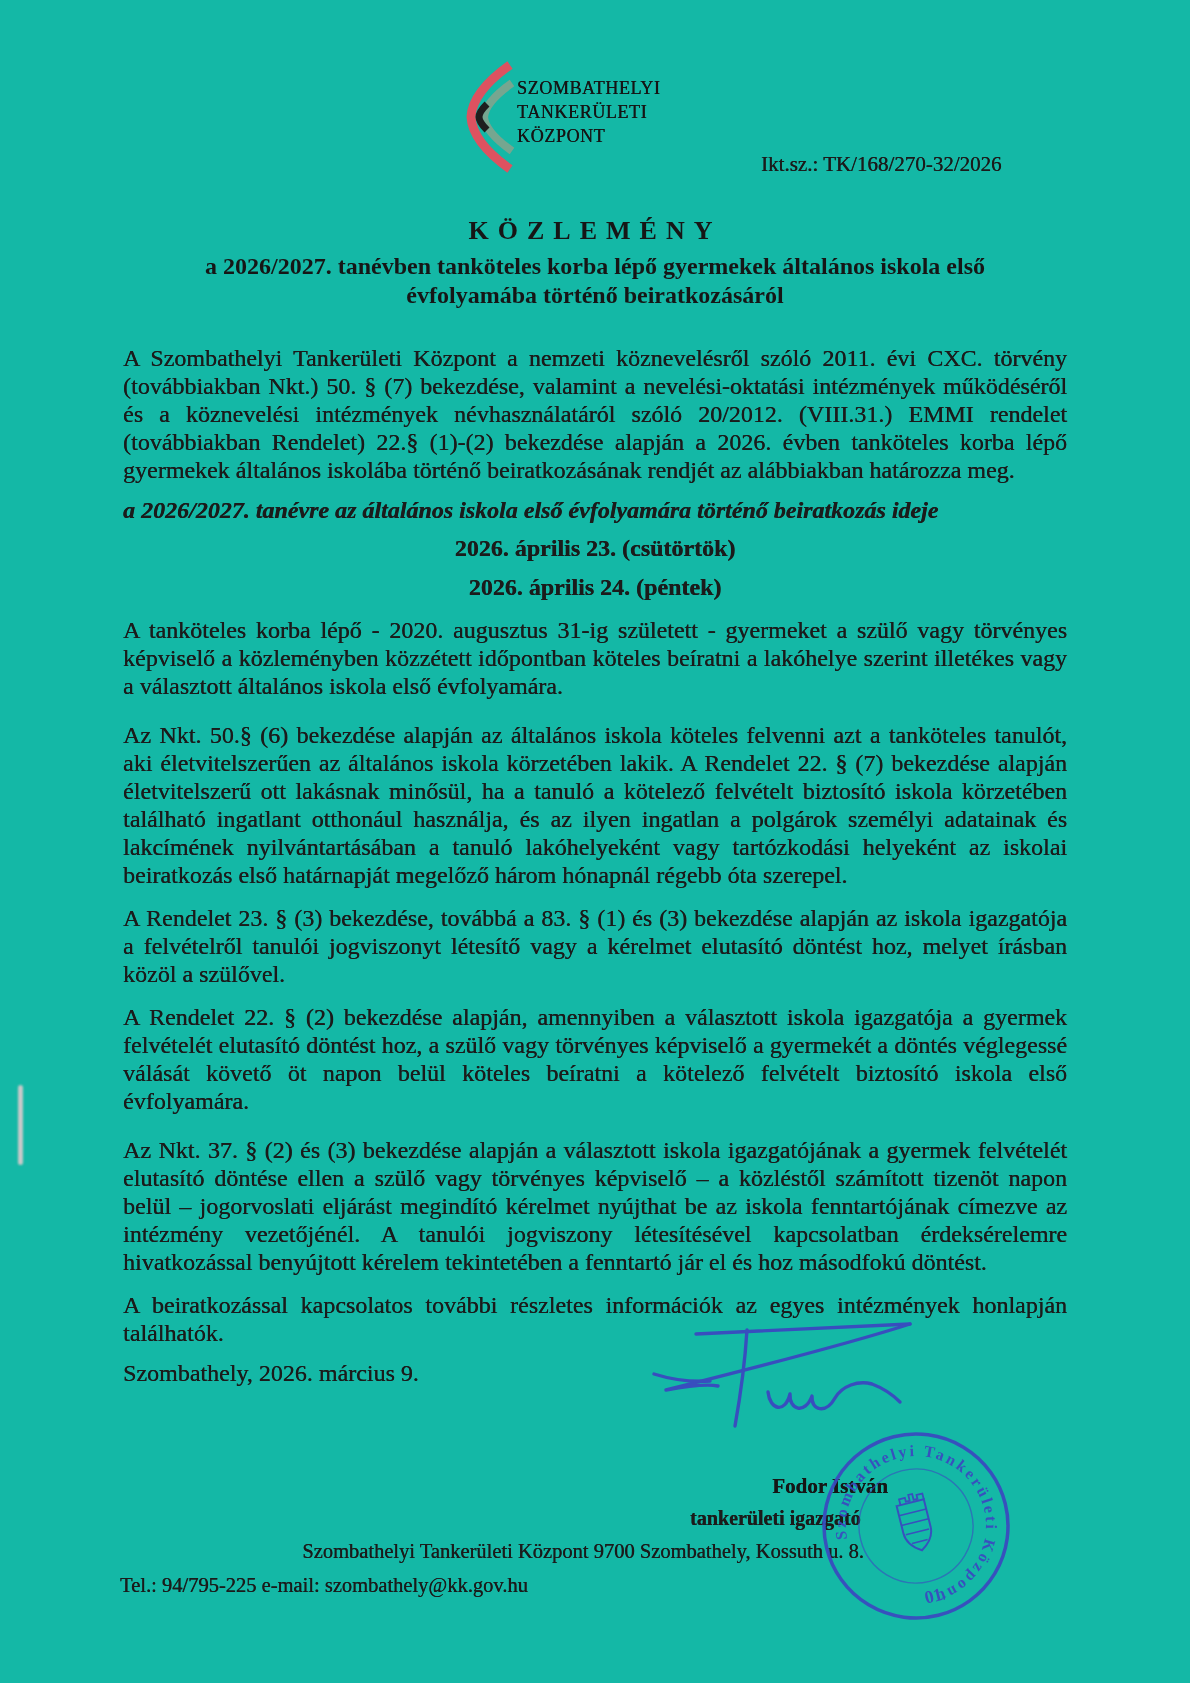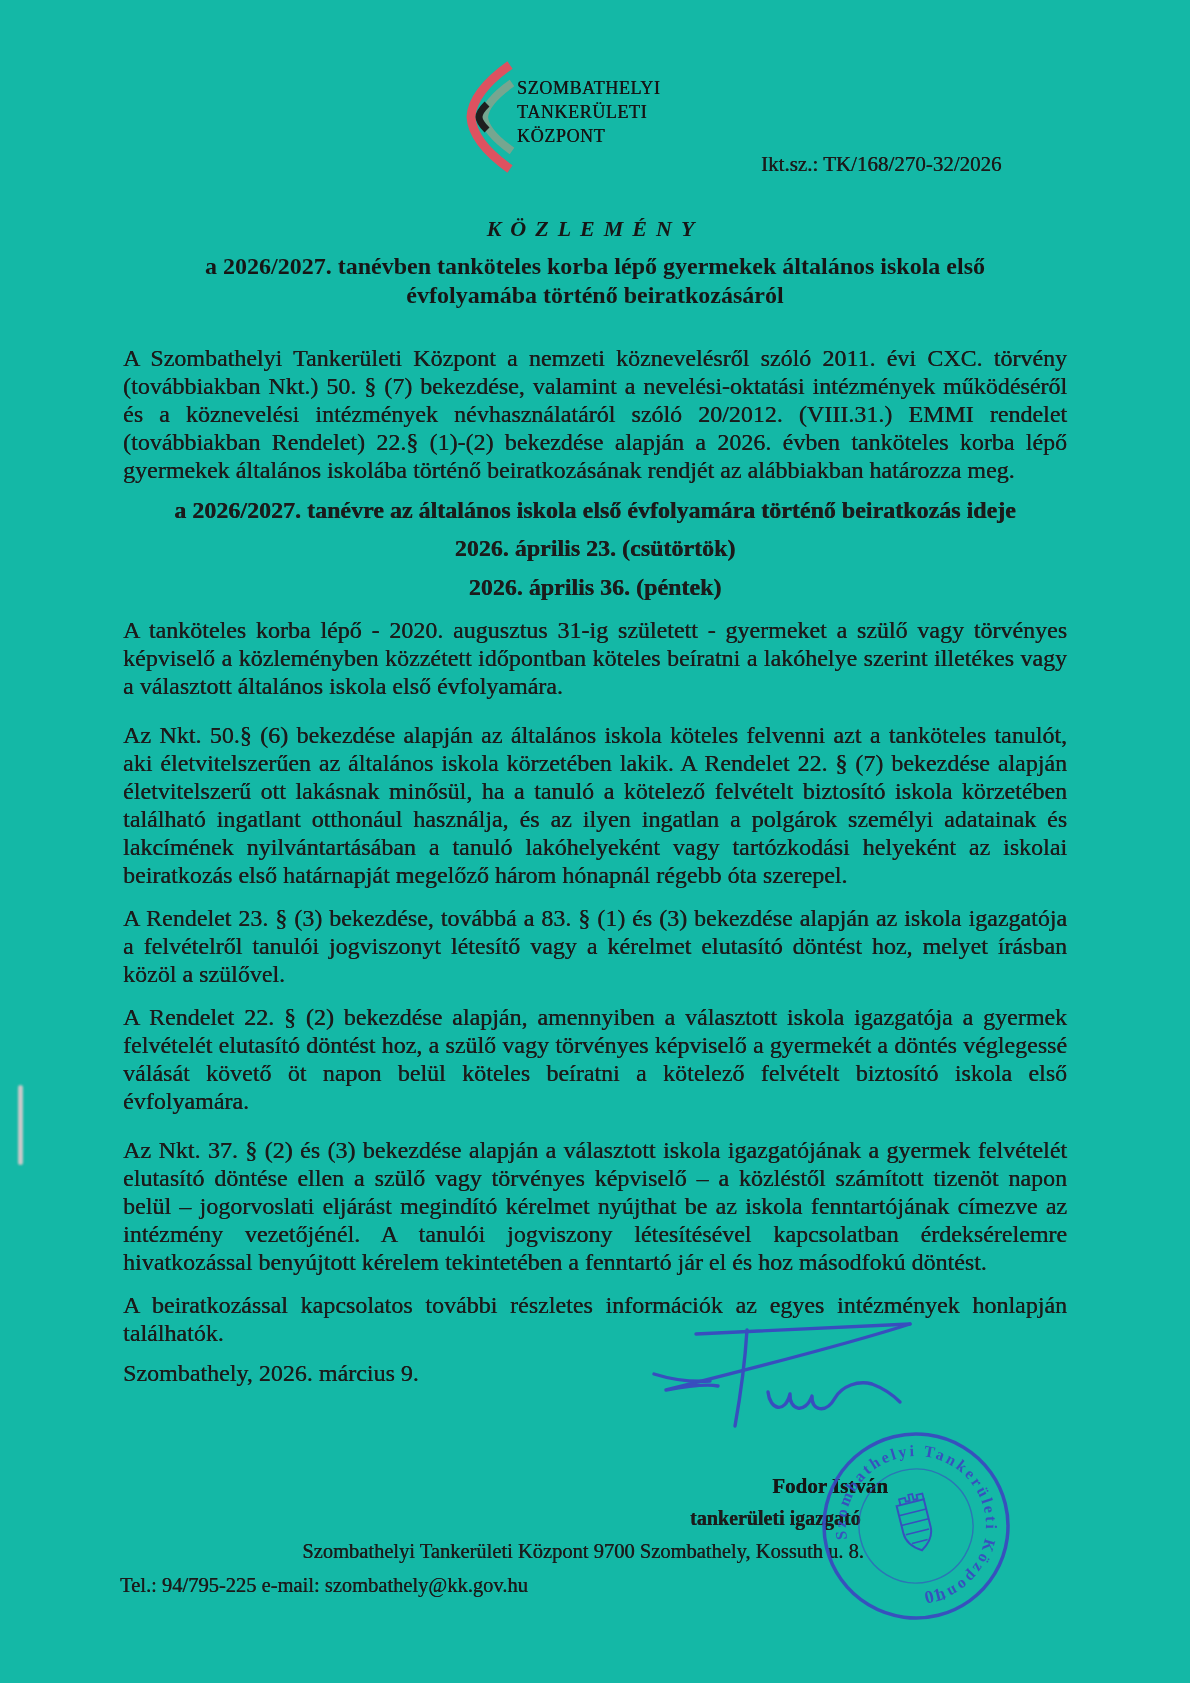--- a/index.html
+++ b/index.html
@@ -11,34 +11,34 @@
   
   .logo-mark{position:absolute;left:456px;top:60px;}
   .logo-text{
     position:absolute;left:517px;top:76px;font-size:18px;line-height:24px;
     letter-spacing:0.6px;color:#151515;
   }
   .ref-line{position:absolute;left:761px;top:152px;font-size:21px;color:#1b1b1b;}
   
   .main-title{
     position:absolute;left:0;top:216px;width:1190px;text-align:center;
-    font-size:22px;font-weight:bold;letter-spacing:9px;color:#161616;font-style:italic;
+    font-size:26px;font-weight:bold;letter-spacing:9px;color:#161616;
   }
   .subtitle{
     position:absolute;left:125px;top:252px;width:940px;text-align:center;
     font-size:24px;font-weight:bold;line-height:29px;color:#161616;
   }
   
   .doc-body{
     position:absolute;left:123px;top:344px;width:944px;
     font-size:24px;line-height:28px;color:#1b1b1b;
   }
   .para{text-align:justify;margin:0 0 12px 0;}
   .oneline{margin:0 0 8px 0;white-space:nowrap;}
-  .center-bold{text-align:center;font-weight:bold;margin:2px 0 10px 0;white-space:nowrap;}
+  .center-bold{font-weight:bold;margin:2px 0 10px 0;white-space:nowrap;font-style:italic;}
   .center-date{text-align:center;font-weight:bold;margin:0 0 11px 0;}
   .mb-lg{margin-bottom:21px;}
   .mb-md{margin-bottom:15px;}
   .dateline{margin-top:4px;}
   
   .sig-svg{position:absolute;left:618px;top:1310px;}
   .sig-name{
     position:absolute;left:690px;top:1474px;width:280px;text-align:center;
     font-size:21px;font-weight:bold;color:#161616;
   }
@@ -82,21 +82,21 @@
   <div class="main-title">KÖZLEMÉNY</div>
   <div class="subtitle">
     <div>a 2026/2027. tanévben tanköteles korba lépő gyermekek általános iskola első</div>
     <div>évfolyamába történő beiratkozásáról</div>
   </div>
 
   <div class="doc-body scanish">
     <p class="para">A Szombathelyi Tankerületi Központ a nemzeti köznevelésről szóló 2011. évi CXC. törvény (továbbiakban Nkt.) 50. § (7) bekezdése, valamint a nevelési-oktatási intézmények működéséről és a köznevelési intézmények névhasználatáról szóló 20/2012. (VIII.31.) EMMI rendelet (továbbiakban Rendelet) 22.§ (1)-(2) bekezdése alapján a 2026. évben tanköteles korba lépő gyermekek általános iskolába történő beiratkozásának rendjét az alábbiakban határozza meg.</p>
     <p class="center-bold">a 2026/2027. tanévre az általános iskola első évfolyamára történő beiratkozás ideje</p>
     <p class="center-date">2026. április 23. (csütörtök)</p>
-    <p class="center-date mb-md">2026. április 36. (péntek)</p>
+    <p class="center-date mb-md">2026. április 24. (péntek)</p>
     <p class="para mb-lg">A tanköteles korba lépő - 2020. augusztus 31-ig született - gyermeket a szülő vagy törvényes képviselő a közleményben közzétett időpontban köteles beíratni a lakóhelye szerint illetékes vagy a választott általános iskola első évfolyamára.</p>
     <p class="para mb-md">Az Nkt. 50.§ (6) bekezdése alapján az általános iskola köteles felvenni azt a tanköteles tanulót, aki életvitelszerűen az általános iskola körzetében lakik. A Rendelet 22. § (7) bekezdése alapján életvitelszerű ott lakásnak minősül, ha a tanuló a kötelező felvételt biztosító iskola körzetében található ingatlant otthonául használja, és az ilyen ingatlan a polgárok személyi adatainak és lakcímének nyilvántartásában a tanuló lakóhelyeként vagy tartózkodási helyeként az iskolai beiratkozás első határnapját megelőző három hónapnál régebb óta szerepel.</p>
     <p class="para mb-md">A Rendelet 23. § (3) bekezdése, továbbá a 83. § (1) és (3) bekezdése alapján az iskola igazgatója a felvételről tanulói jogviszonyt létesítő vagy a kérelmet elutasító döntést hoz, melyet írásban közöl a szülővel.</p>
     <p class="para mb-lg">A Rendelet 22. § (2) bekezdése alapján, amennyiben a választott iskola igazgatója a gyermek felvételét elutasító döntést hoz, a szülő vagy törvényes képviselő a gyermekét a döntés véglegessé válását követő öt napon belül köteles beíratni a kötelező felvételt biztosító iskola első évfolyamára.</p>
     <p class="para mb-md">Az Nkt. 37. § (2) és (3) bekezdése alapján a választott iskola igazgatójának a gyermek felvételét elutasító döntése ellen a szülő vagy törvényes képviselő – a közléstől számított tizenöt napon belül – jogorvoslati eljárást megindító kérelmet nyújthat be az iskola fenntartójának címezve az intézmény vezetőjénél. A tanulói jogviszony létesítésével kapcsolatban érdeksérelemre hivatkozással benyújtott kérelem tekintetében a fenntartó jár el és hoz másodfokú döntést.</p>
     <p class="para">A beiratkozással kapcsolatos további részletes információk az egyes intézmények honlapján találhatók.</p>
     <p class="para dateline">Szombathely, 2026. március 9.</p>
   </div>
 
   <svg class="sig-svg" width="320" height="150" viewBox="0 0 320 150" aria-hidden="true">

